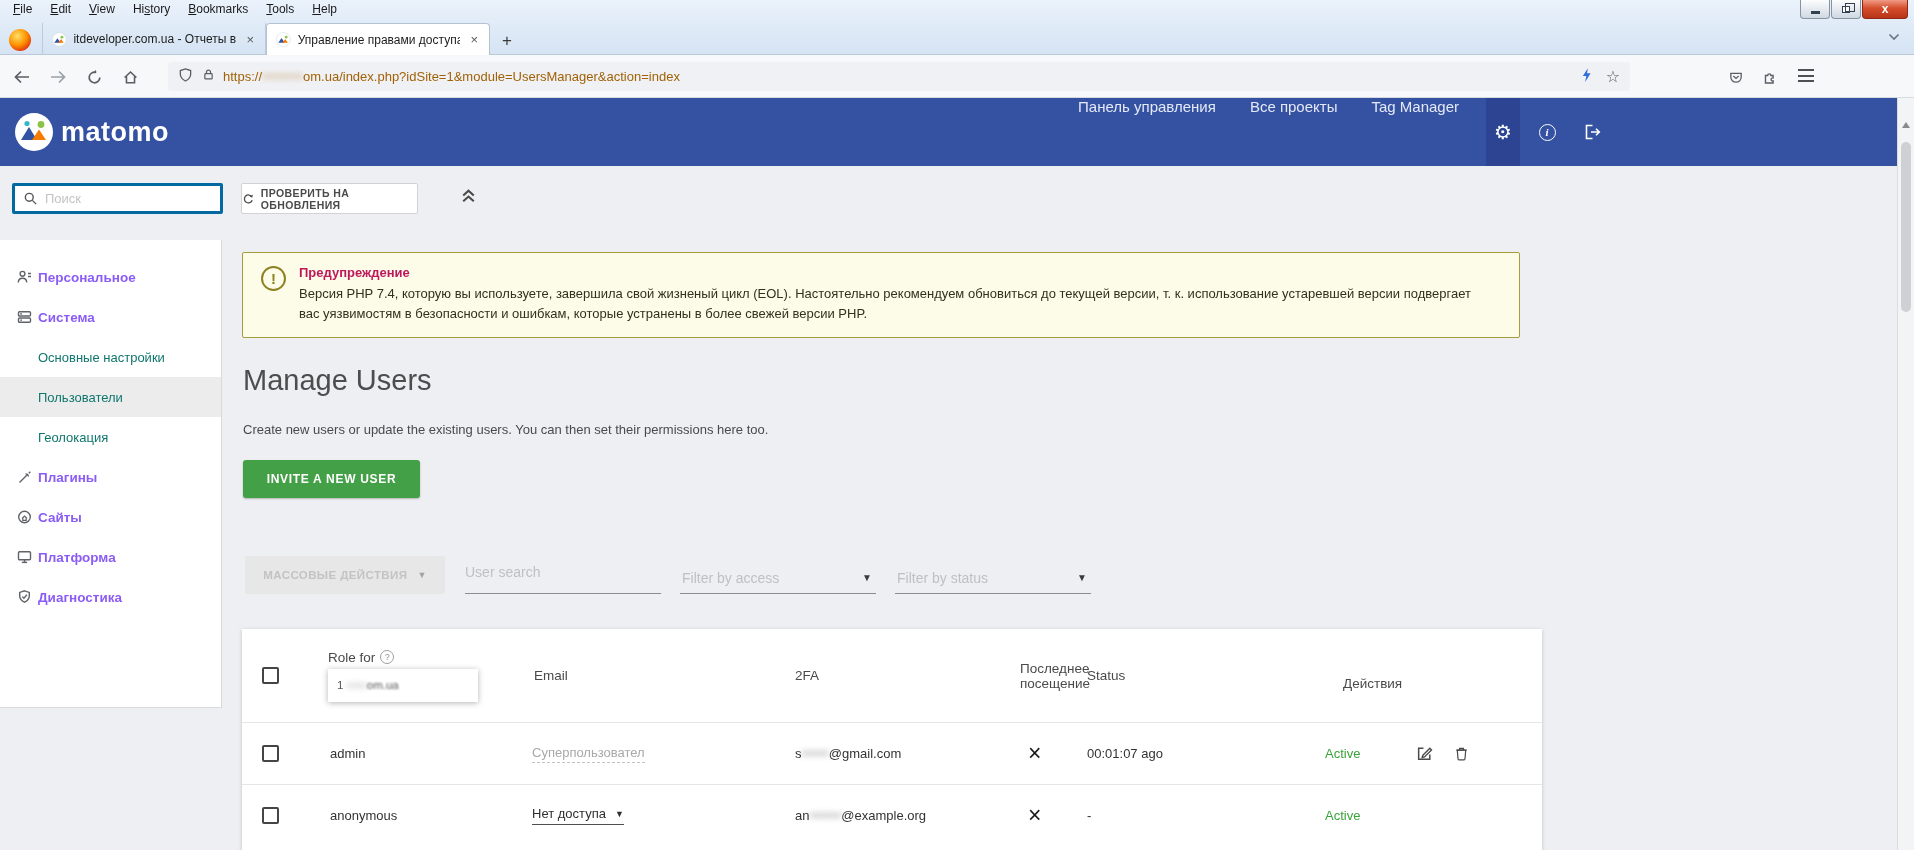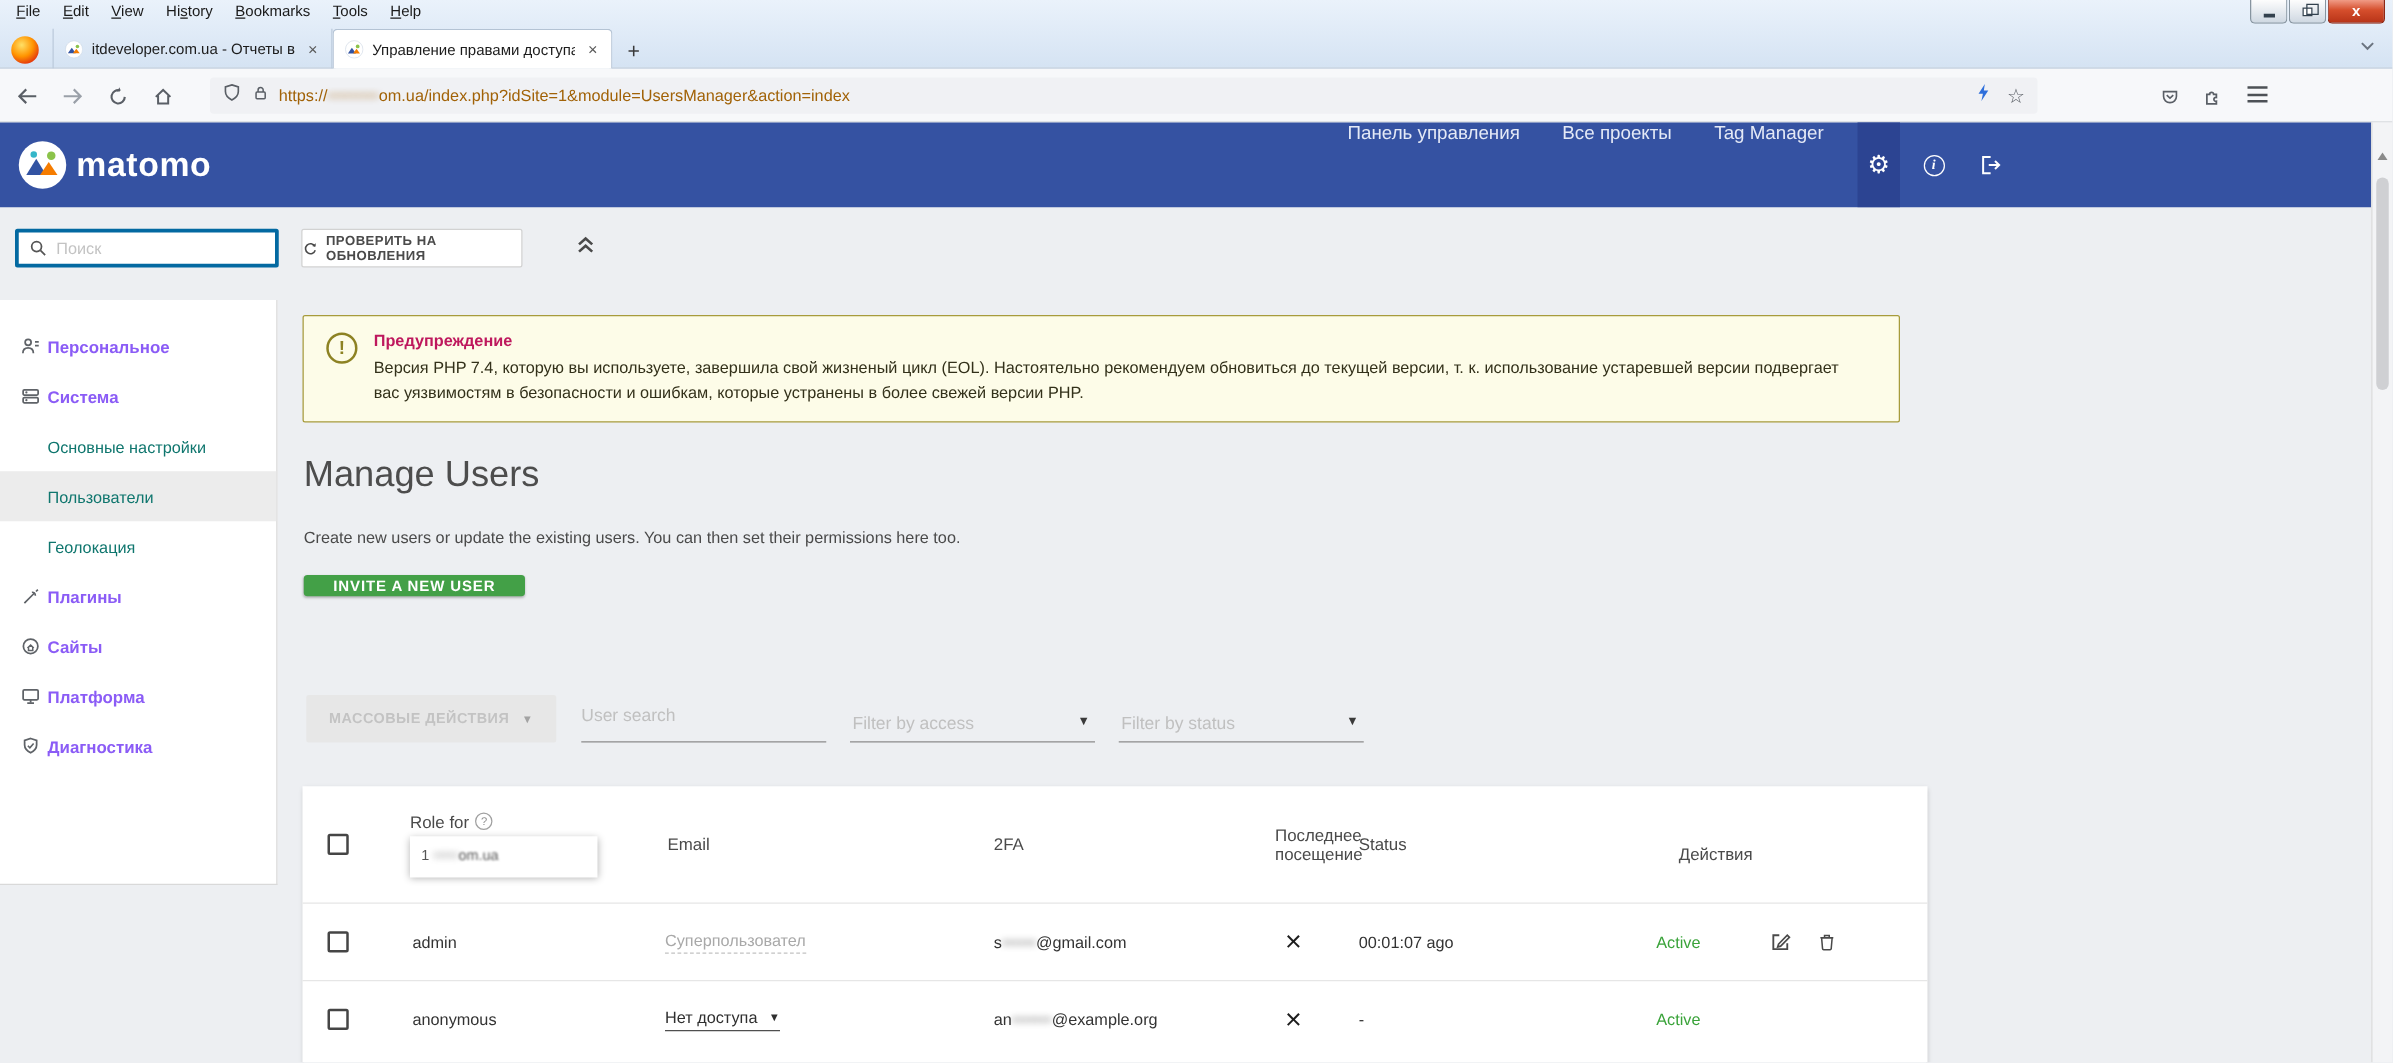--- a/index.html
+++ b/index.html
@@ -78,21 +78,21 @@
 
   .warnbox { position:absolute; left:242px; top:86px; width:1278px; height:86px; background:#fdfce8; border:1px solid #a79b3c; border-radius:2px;
     padding:12px 24px 12px 56px; }
   .warn-icon { position:absolute; left:18px; top:13px; width:25px; height:25px; border:2px solid #8d8223; border-radius:50%;
     color:#8d8223; font-weight:bold; font-size:15px; display:flex; align-items:center; justify-content:center; }
   .warn-title { font-size:13px; font-weight:bold; color:#be185d; margin-bottom:4px; }
   .warn-body { font-size:13px; color:#33311a; line-height:1.55; }
 
   .pg-title { position:absolute; left:243px; top:198px; font-size:29px; color:#4d4d4d; font-weight:normal; }
   .pg-desc { position:absolute; left:243px; top:256px; font-size:13px; color:#4a4a4a; }
-  .invitebtn { position:absolute; left:243px; top:294px; width:177px; height:17px; background:#43a047; border:none; border-radius:3px;
+  .invitebtn { position:absolute; left:243px; top:294px; width:177px; height:38px; background:#43a047; border:none; border-radius:3px;
     color:#fff; font-size:12px; font-weight:bold; letter-spacing:.7px; display:flex; align-items:center; justify-content:center;
     box-shadow:0 1px 2px rgba(0,0,0,.25); }
 
   .bulkbtn { position:absolute; left:245px; top:390px; width:200px; height:38px; background:#e7e7e7; border-radius:2px;
     display:flex; align-items:center; justify-content:center; font-size:11.5px; font-weight:bold; letter-spacing:.4px; color:#c3c3c3; }
   .bulkbtn .bulk-caret { color:#a3a3a3; font-size:9px; margin-left:10px; }
   .u-search { position:absolute; left:465px; top:390px; width:196px; height:38px; border-bottom:1px solid #8c8c8c; }
   .u-search input { border:none; outline:none; background:transparent; width:100%; font-size:14px; color:#333; padding-top:8px; }
   .u-search input::placeholder { color:#c0c0c0; }
   .filter-sel { position:absolute; top:390px; width:196px; height:38px; border-bottom:1px solid #8c8c8c;

